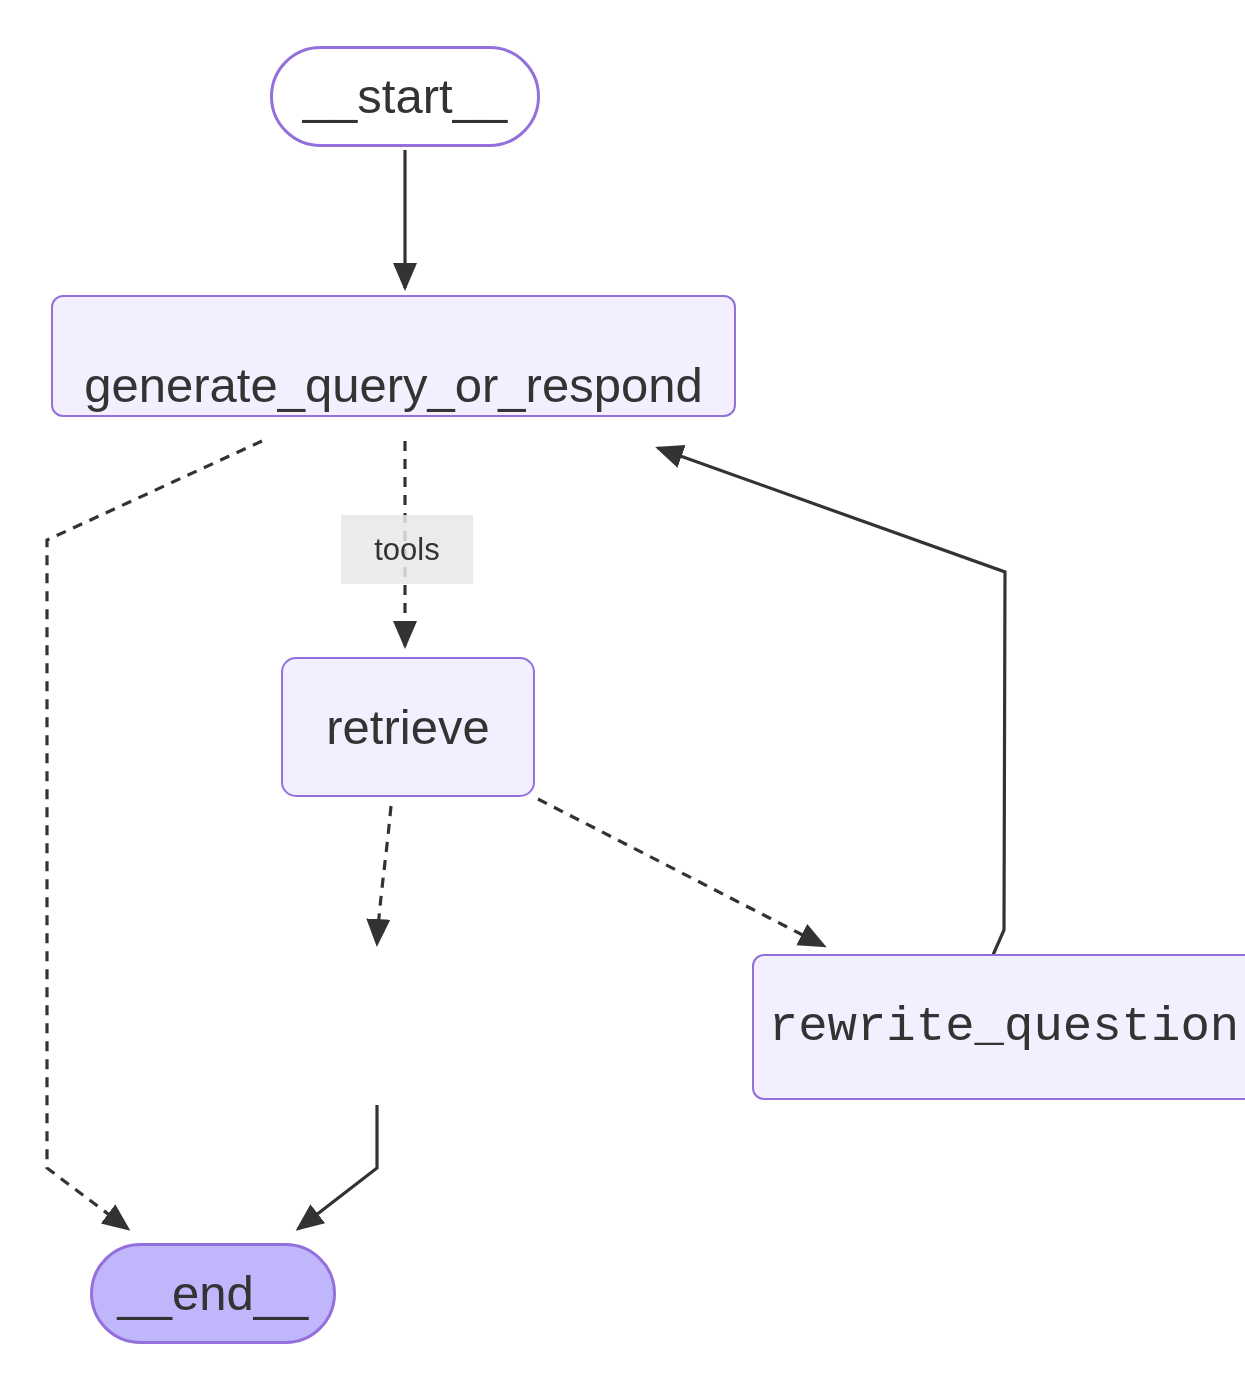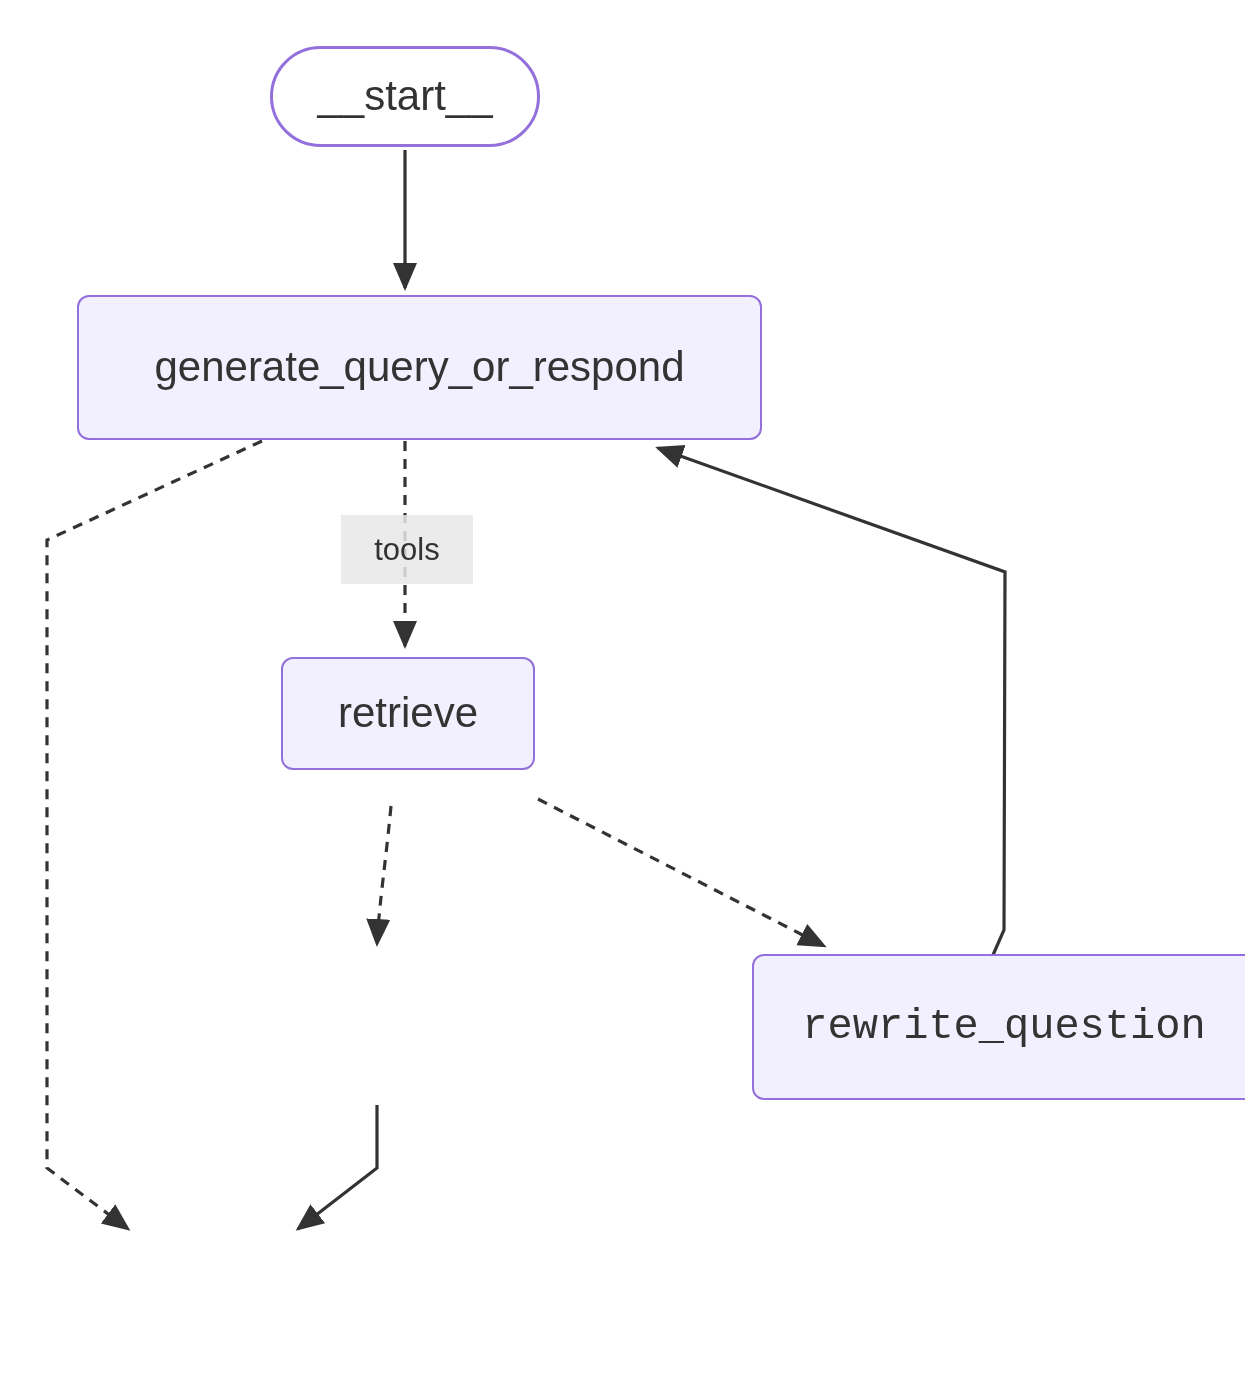--- a/index.html
+++ b/index.html
@@ -36,21 +36,21 @@
   }
   .node {
     position: absolute;
     box-sizing: border-box;
     display: flex;
     align-items: center;
     justify-content: center;
     background: var(--node-fill, #f2f0ff);
     border: 2.5px solid var(--node-border, #9370db);
     border-radius: 12px;
-    font-size: 42px;
+    font-size: 49px;
     line-height: 1.2;
     color: var(--text-color, #333333);
     text-align: center;
     white-space: nowrap;
   }
   .node.pill {
     border-radius: 60px;
     border-width: 3px;
   }
   .node.start {
@@ -95,31 +95,34 @@
 
     <path class="edge" d="M993,955 L1004,930 L1005,572 L658,448" marker-end="url(#arrow)"></path>
 
     <path class="edge" d="M377,1105 L377,1168 L298,1229" marker-end="url(#arrow)"></path>
   </svg>
 
   <div class="node pill start" style="left:270px; top:46px; width:270px; height:101px;">
     <span>__start__</span>
   </div>
 
-  <div class="node" style="left:77px; top:295px; width:685px; height:145px;">
+  <div class="node" style="left:51px; top:295px; width:685px; height:122px;align-items:flex-end;">
     <span>generate_query_or_respond</span>
   </div>
 
   <div class="edge-label" style="left:341px; top:515px; width:132px; height:69px;">
     <span>tools</span>
   </div>
 
-  <div class="node" style="left:281px; top:657px; width:254px; height:113px;">
+  <div class="node" style="left:281px; top:657px; width:254px; height:140px;border-radius:15px;">
     <span>retrieve</span>
   </div>
 
 
   <div class="node" style="left:752px; top:954px; width:504px; height:146px;font-family:Liberation Mono, monospace;">
     <span>rewrite_question</span>
   </div>
 
+  <div class="node pill end" style="left:90px; top:1243px; width:246px; height:101px;">
+    <span>__end__</span>
+  </div>
 
 </div>
 
 </body></html>

